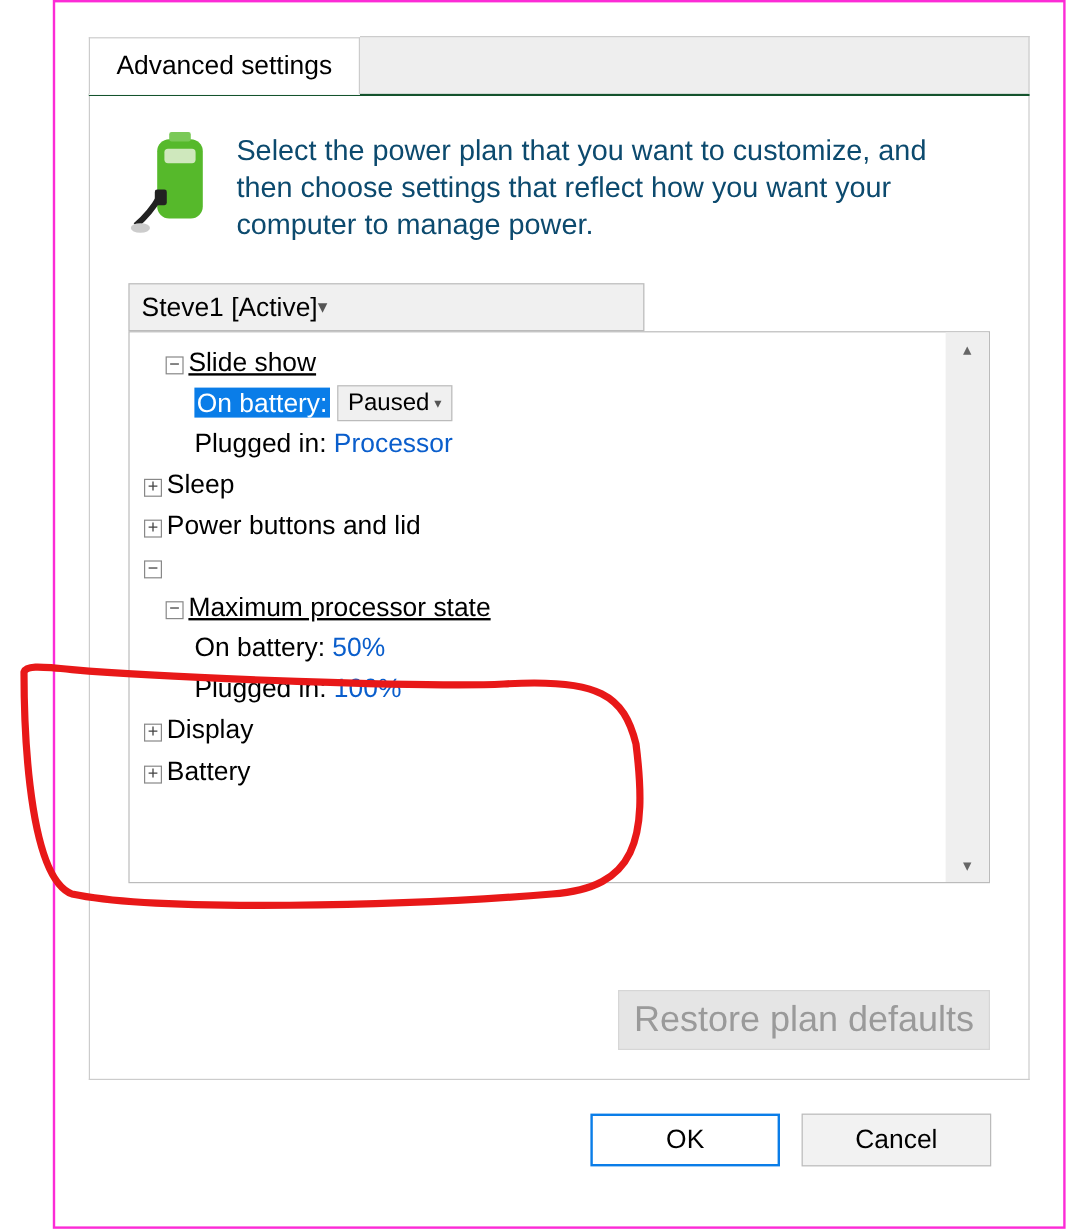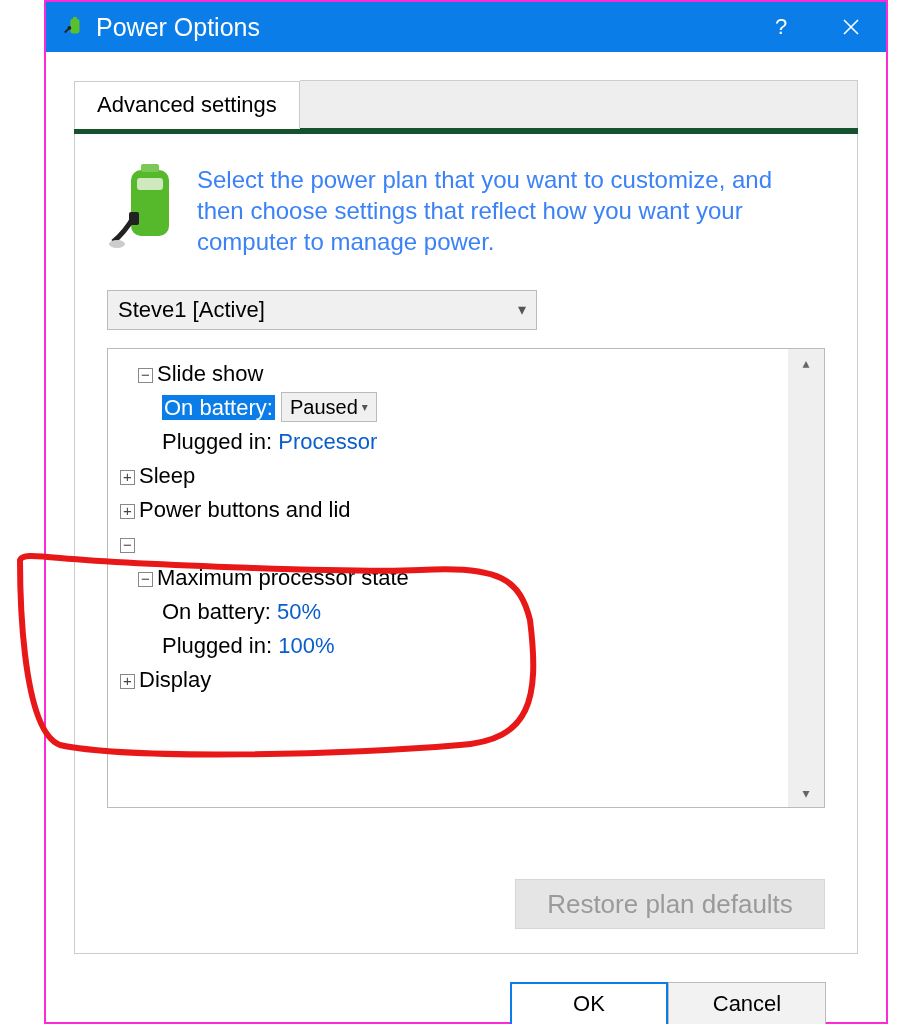--- a/index.html
+++ b/index.html
@@ -41,21 +41,21 @@
   .titlebar-btn {
     width: 70px; height: 50px;
     display: flex; align-items: center; justify-content: center;
     color: #fff; font-size: 22px;
   }
   .client {
     padding: 28px 28px 0 28px;
   }
   .tabstrip {
     display: flex;
-    border-bottom: 6px solid #14532d;
+    border-bottom: 2px solid #14532d;
   }
   .tab {
     background: #fff;
     border: 1px solid #ccc;
     border-bottom: 1px solid #fff;
     padding: 10px 22px;
     font-size: 22px;
     position: relative;
     top: 1px;
   }
@@ -77,33 +77,32 @@
     gap: 20px;
     margin-bottom: 32px;
   }
   .battery-big {
     width: 70px; height: 88px;
     flex-shrink: 0;
   }
   .intro-text {
     font-size: 24px;
     line-height: 1.3;
-    color: #3b82f6;
+    color: #0c4a6e;
   }
   .plan-select {
     width: 430px;
     height: 40px;
     border: 1px solid #bbb;
     background: #f0f0f0;
     display: flex;
     align-items: center;
     padding: 0 10px;
     font-size: 22px;
-    justify-content: space-between;
-    margin-bottom: 18px;
+    justify-content: flex-start;
   }
   .plan-select .chev { font-size: 16px; color: #555; }
   .treebox {
     border: 1px solid #bbb;
     height: 460px;
     display: flex;
   }
   .treescroll {
     flex: 1;
     padding: 8px 0 0 6px;
@@ -117,21 +116,21 @@
     flex-direction: column;
     justify-content: space-between;
     align-items: center;
     padding: 6px 0;
   }
   .scroll-arrow { color: #666; font-size: 14px; }
   .trow {
     white-space: nowrap;
     line-height: 1.55;
   }
-  .indent1 { padding-left: 24px; }
+  .indent1 { padding-left: 24px; text-decoration: underline; }
   .indent2 { padding-left: 48px; }
   .expando {
     display: inline-block;
     width: 15px; height: 15px;
     border: 1px solid #888;
     line-height: 11px;
     text-align: center;
     font-size: 15px;
     color: #444;
     vertical-align: 1px;
@@ -160,25 +159,26 @@
   .linkval { color: #0a5ecc; }
   .restore-btn {
     position: absolute;
     right: 32px;
     bottom: 24px;
     width: 310px;
     height: 50px;
     background: #e5e5e5;
     border: 1px solid #d6d6d6;
     color: #9a9a9a;
-    font-size: 26px;
+    font-size: 30px;
     display: flex; align-items: center; justify-content: center;
   }
   .button-row {
     display: flex;
+    gap: 18px;
     justify-content: flex-end;
     padding: 28px 32px 0 0;
   }
   .winbtn {
     width: 158px; height: 44px;
     border: 1px solid #bbb;
     background: #f2f2f2;
     font-size: 22px;
     display: flex; align-items: center; justify-content: center;
   }
@@ -188,37 +188,20 @@
   .annot {
     position: absolute;
     left: 0; top: 0;
     pointer-events: none;
   }
 </style>
 </head>
 <body>
 
 <div class="window">
-  <div class="titlebar">
-    <span class="titlebar-icon">
-      <svg viewBox="0 0 24 24" width="22" height="22">
-        <rect x="8" y="3" width="10" height="16" rx="3" fill="#5bbf2d"></rect>
-        <rect x="11" y="1" width="4" height="3" fill="#5bbf2d"></rect>
-        <path d="M2 18 L7 13" stroke="#222" stroke-width="2"></path>
-        <circle cx="7" cy="13" r="2" fill="#222"></circle>
-      </svg>
-    </span>
-    <span class="titlebar-title">Power Options</span>
-    <div class="titlebar-btn">?</div>
-    <div class="titlebar-btn">
-      <svg width="18" height="18" viewBox="0 0 18 18">
-          <path d="M2 2 L16 16 M16 2 L2 16" stroke="#fff" stroke-width="1.6"></path>
-        </svg>
-    </div>
-  </div>
 
   <div class="client">
     <div class="tabstrip">
       <div class="tab">Advanced settings</div>
       <div class="tabstrip-rest"></div>
     </div>
 
     <div class="tabcontent">
       <div class="intro">
         <div class="battery-big">
@@ -271,20 +254,23 @@
             <span>On battery:</span>
             <span class="linkval">50%</span>
           </div>
           <div class="trow indent2">
             <span>Plugged in:</span>
             <span class="linkval">100%</span>
           </div>
           <div class="trow" style="padding-left:6px">
             <span class="expando plus"></span><span>Display</span>
           </div>
+          <div class="trow" style="padding-left:6px">
+            <span class="expando plus"></span><span>Battery</span>
+          </div>
         </div>
         <div class="scrollbar">
           <span class="scroll-arrow">▴</span>
           <span class="scroll-arrow">▾</span>
         </div>
       </div>
 
       <div class="restore-btn">Restore plan defaults</div>
     </div>
 

